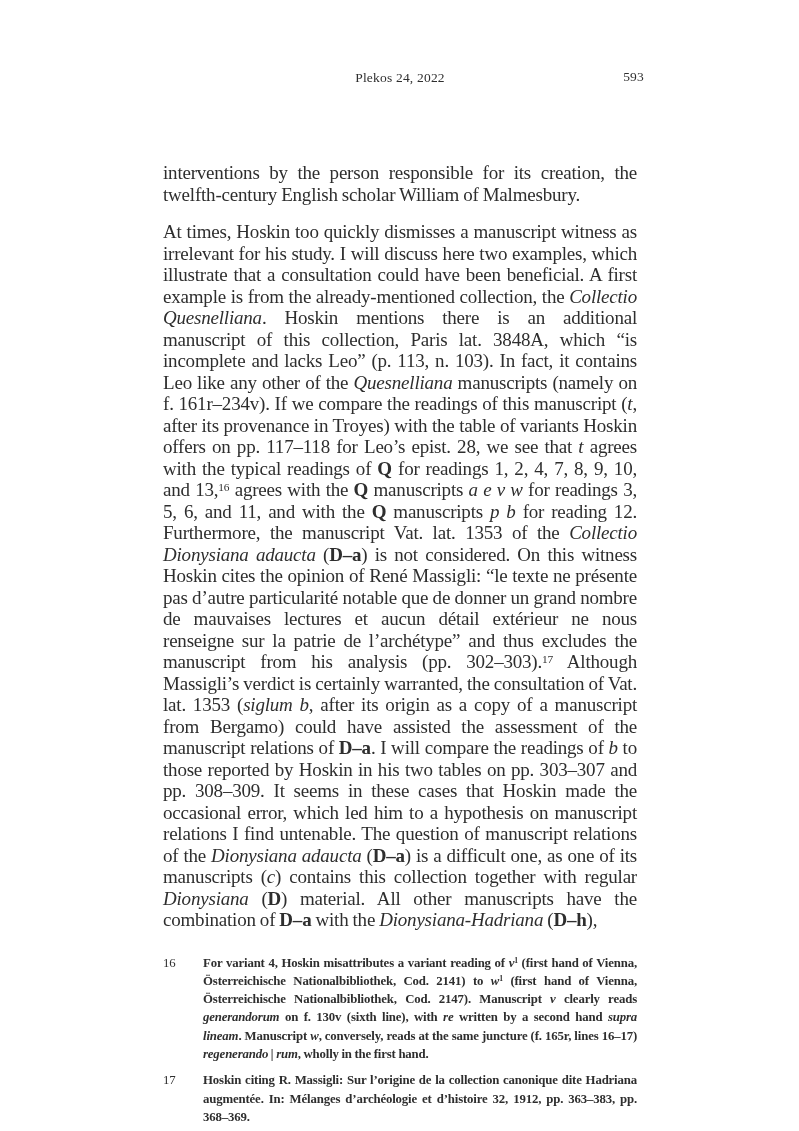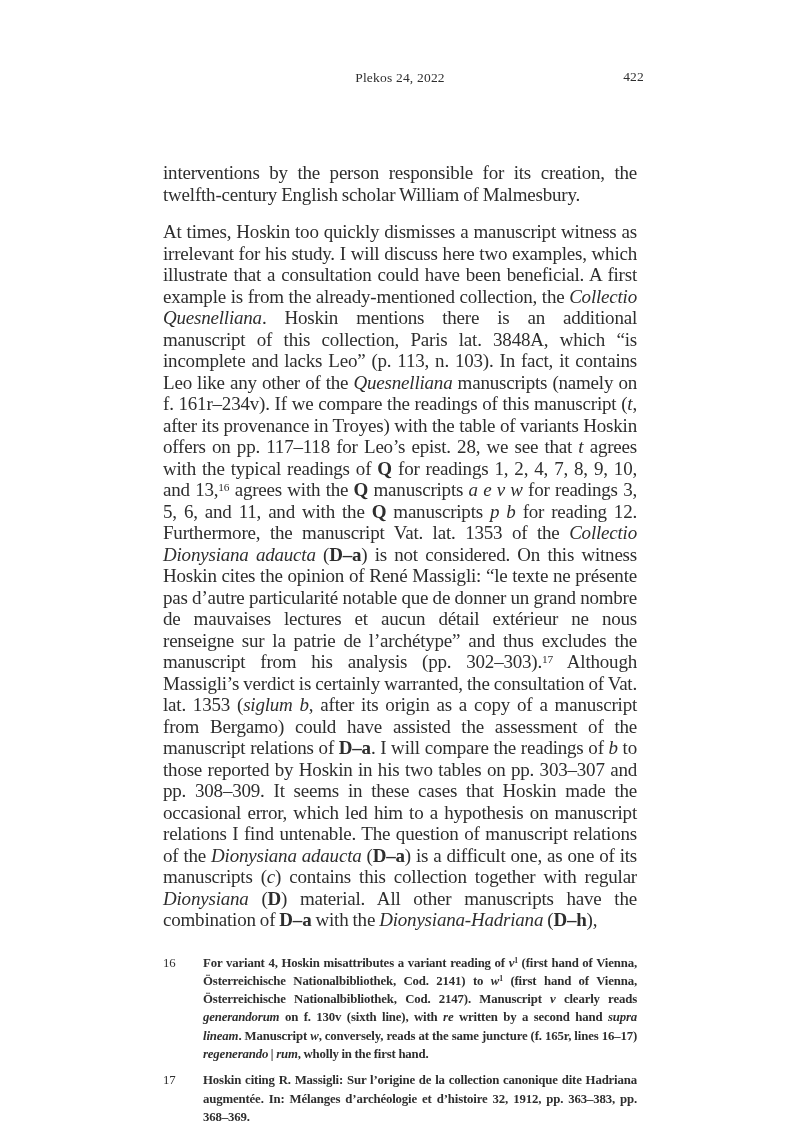--- a/index.html
+++ b/index.html
@@ -79,21 +79,21 @@
     vertical-align: baseline;
   }
 </style>
 </head>
 <body>
 
 <div class="page">
 
   <div class="running-head">
     <span>Plekos 24, 2022</span>
-    <span class="pageno">422</span>
+    <span class="pageno">593</span>
   </div>
 
   <div class="content">
     <div class="body-paragraphs">
         <p class="para"><span>interventions by the person responsible for its creation, the twelfth-century English scholar William of Malmesbury.</span></p>
         <p class="para"><span>At times, Hoskin too quickly dismisses a manuscript witness as irrelevant for his study. I will discuss here two examples, which illustrate that a consultation could have been beneficial. A first example is from the already-mentioned collection, the </span><span class="it">Collectio Quesnelliana</span><span>. Hoskin mentions there is an additional manuscript of this collection, Paris lat. 3848A, which “is incomplete and lacks Leo” (p. 113, n. 103). In fact, it contains Leo like any other of the </span><span class="it">Quesnelliana</span><span> manuscripts (namely on f. 161r–234v). If we compare the readings of this manuscript (</span><span class="it">t</span><span>, after its provenance in Troyes) with the table of variants Hoskin offers on pp. 117–118 for Leo’s epist. 28, we see that </span><span class="it">t</span><span> agrees with the typical readings of </span><span class="bf">Q</span><span> for readings 1, 2, 4, 7, 8, 9, 10, and 13,</span><sup class="sp">16</sup><span> agrees with the </span><span class="bf">Q</span><span> manuscripts </span><span class="it">a e v w</span><span> for readings 3, 5, 6, and 11, and with the </span><span class="bf">Q</span><span> manuscripts </span><span class="it">p b</span><span> for reading 12. Furthermore, the manuscript Vat. lat. 1353 of the </span><span class="it">Collectio Dionysiana adaucta</span><span> (</span><span class="bf">D–a</span><span>) is not considered. On this witness Hoskin cites the opinion of René Massigli: “le texte ne présente pas d’autre particularité notable que de donner un grand nombre de mauvaises lectures et aucun détail extérieur ne nous renseigne sur la patrie de l’archétype” and thus excludes the manuscript from his analysis (pp. 302–303).</span><sup class="sp">17</sup><span> Although Massigli’s verdict is certainly warranted, the consultation of Vat. lat. 1353 (</span><span class="it">siglum b</span><span>, after its origin as a copy of a manuscript from Bergamo) could have assisted the assessment of the manuscript relations of </span><span class="bf">D–a</span><span>. I will compare the readings of </span><span class="it">b</span><span> to those reported by Hoskin in his two tables on pp. 303–307 and pp. 308–309. It seems in these cases that Hoskin made the occasional error, which led him to a hypothesis on manuscript relations I find untenable. The question of manuscript relations of the </span><span class="it">Dionysiana adaucta</span><span> (</span><span class="bf">D–a</span><span>) is a difficult one, as one of its manuscripts (</span><span class="it">c</span><span>) contains this collection together with regular </span><span class="it">Dionysiana</span><span> (</span><span class="bf">D</span><span>) material. All other manuscripts have the combination of </span><span class="bf">D–a</span><span> with the </span><span class="it">Dionysiana-Hadriana</span><span> (</span><span class="bf">D–h</span><span>),</span></p>
       </div>
     <div class="footnotes">
         <div class="footnote">
           <div class="fn-num">16</div>

